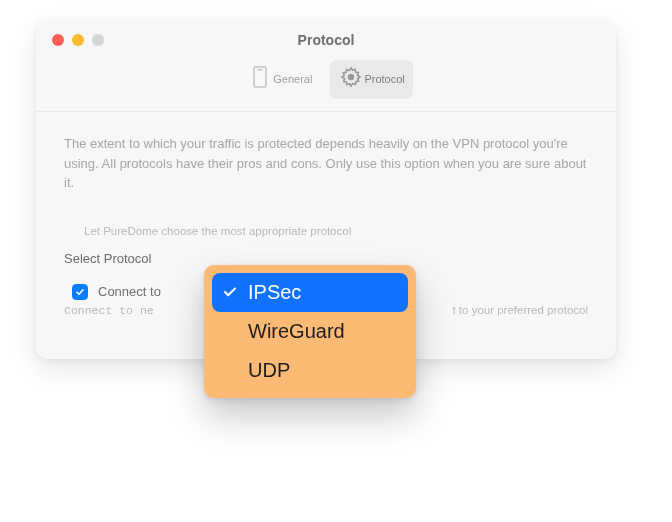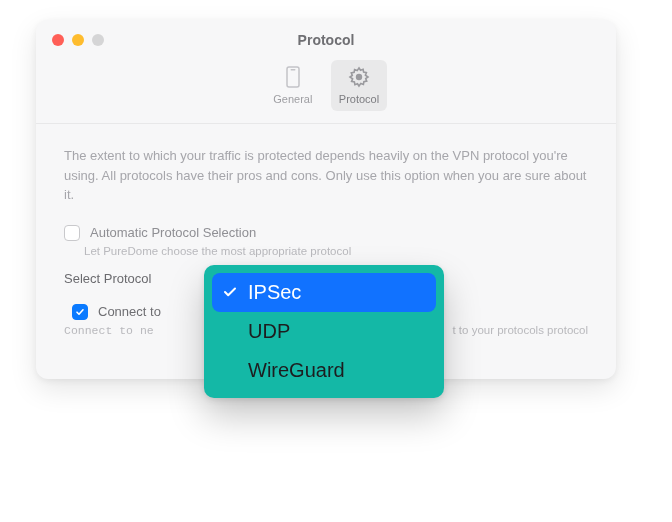--- a/index.html
+++ b/index.html
@@ -35,48 +35,48 @@
   .tl.red { background: #ff5f57; }
   .tl.yellow { background: #febc2e; }
   .tl.grey { background: #d5d5d6; }
   .titlebar-title { font-size: 14px; font-weight: 600; color: #6f6f73; }
   .toolbar {
     display: flex; gap: 10px; justify-content: center;
     padding-bottom: 12px;
     border-bottom: 1px solid #e8e8e9;
   }
   .tool-item {
-    display: flex; flex-direction: column; align-items: center;
+    display: flex; align-items: center;
     font-size: 11px; color: #9e9ea2;
     padding: 4px 8px 6px; border-radius: 6px;
     min-width: 56px;
   }
   .tool-item.selected { background: #e9e9ea; color: #7d7d81; }
   .tool-icon { width: 26px; height: 26px; display:flex; align-items:center; justify-content:center; margin-bottom: 3px; }
   .tool-label { }
   .content { padding: 22px 28px 28px; }
-  .desc { font-size: 13px; color: #a6a6ab; line-height: 1.5; margin-bottom: 20px; }
+  .desc { font-size: 13px; color: #a6a6ab; line-height: 1.5; margin-bottom: 32px; }
   .row { display:flex; align-items:center; gap: 10px; margin-top: 6px; }
   .hint { font-size: 11.5px; color: #b9b9bd; margin-left: 20px; margin-top: 4px; margin-bottom: 14px; }
   .checkbox {
     width: 16px; height: 16px; border-radius: 4px;
     border: 1px solid #c9c9cc; background: #ffffff; flex: 0 0 auto;
     display:flex; align-items:center; justify-content:center;
   }
   .checkbox.checked { background: #0a7aff; border-color: #0a7aff; }
   .label { font-size: 13px; color: #8f8f94; }
   .label.dark { color: #6e6e72; }
   .section-label { font-size: 13px; color: #6a6a6e; margin-top: 6px; margin-bottom: 10px; }
   
   .menu {
     position: absolute;
     left: 204px;
     top: 265px;
-    width: 240px;
-    background: #14b8a6;
+    width: 212px;
+    background: #fdba74;
     border-radius: 10px;
     box-shadow: 0 18px 36px rgba(0,0,0,0.22), 0 2px 6px rgba(0,0,0,0.10);
     padding: 8px;
   }
   .menu-item {
     font-size: 20px;
     color: #1d1d1f;
     padding: 8px 12px 8px 36px;
     border-radius: 8px;
     position: relative;
@@ -121,51 +121,47 @@
             </g>
           </svg>
       </span>
       <span class="tool-label">Protocol</span>
     </div>
   </div>
 
   <div class="content">
     <p class="desc">The extent to which your traffic is protected depends heavily on the VPN protocol you're using. All protocols have their pros and cons. Only use this option when you are sure about it.</p>
 
-    <div class="row">
-      <span class="checkbox"></span>
-      <span class="label">Automatic Protocol Selection</span>
-    </div>
     <div class="hint">Let PureDome choose the most appropriate protocol</div>
 
     <div class="section-label">Select Protocol</div>
 
     <div class="row" style="margin-top: 18px; margin-left: 8px;">
       <span class="checkbox checked">
         <svg width="10" height="10" viewBox="0 0 10 10">
             <path d="M2 5.2l2 2 4-4.4" stroke="#fff" stroke-width="1.6" fill="none" stroke-linecap="round" stroke-linejoin="round"></path>
           </svg>
       </span>
       <span class="label dark">Connect to</span>
     </div>
     <div class="hint" style="display:flex; justify-content:space-between; margin-left:0;">
       <span style="margin-left:0;font-family:Liberation Mono, monospace;">Connect to ne</span>
-      <span>t to your protocols protocol</span>
+      <span>t to your preferred protocol</span>
     </div>
   </div>
 </div>
 
 <div class="menu">
   <div class="menu-item selected">
     <span class="check">
       <svg width="16" height="16" viewBox="0 0 16 16">
           <path d="M3 8.5l3.2 3.2L13 5" stroke="#fff" stroke-width="2" fill="none" stroke-linecap="round" stroke-linejoin="round"></path>
         </svg>
     </span>
     <span>IPSec</span>
   </div>
   <div class="menu-item">
-    <span>UDP</span>
+    <span>WireGuard</span>
   </div>
   <div class="menu-item">
-    <span>WireGuard</span>
+    <span>UDP</span>
   </div>
 </div>
 
 </body></html>

